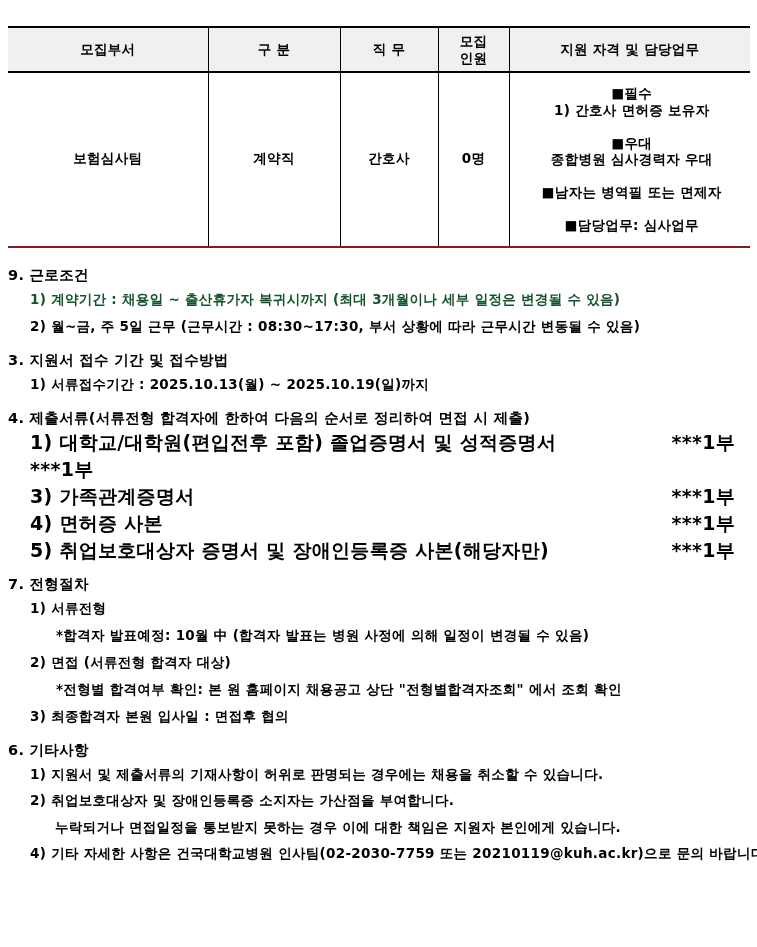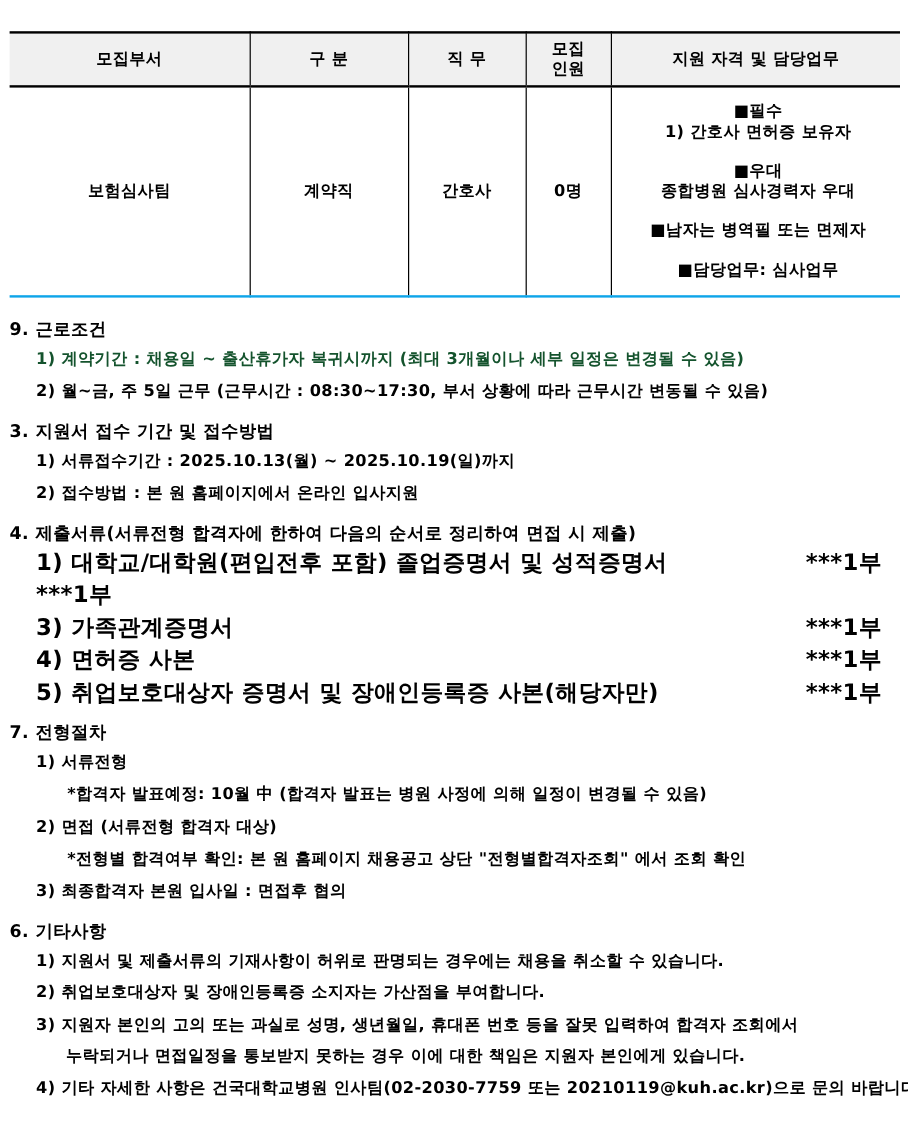--- a/index.html
+++ b/index.html
@@ -29,21 +29,21 @@
   .cont { padding-left: 47px; }
   .red-text { color: #14532d; }
 
   
   table.recruit {
     width: 742px;
     margin-top: 16px;
     border-collapse: collapse;
     table-layout: fixed;
     border-top: 2px solid #000;
-    border-bottom: 2px solid #0ea5e9;
+    border-bottom: 2px solid #7f1d1d;
   }
   table.recruit th {
     height: 45px;
     background: #f0f0f0;
     font-size: 13.5px;
     font-weight: bold;
     text-align: center;
     vertical-align: middle;
     border-bottom: 2px solid #000;
     white-space: pre-line;
@@ -126,21 +126,20 @@
 
   <section class="section s2">
     <div class="sec-title">9. 근로조건</div>
     <div class="item red-text">1) 계약기간 : 채용일 ~ 출산휴가자 복귀시까지 (최대 3개월이나 세부 일정은 변경될 수 있음)</div>
     <div class="item">2) 월~금, 주 5일 근무 (근무시간 : 08:30~17:30, 부서 상황에 따라 근무시간 변동될 수 있음)</div>
   </section>
 
   <section class="section">
     <div class="sec-title">3. 지원서 접수 기간 및 접수방법</div>
     <div class="item">1) 서류접수기간 : 2025.10.13(월) ~ 2025.10.19(일)까지</div>
-    <div class="item">2) 접수방법 : 본 원 홈페이지에서 온라인 입사지원</div>
   </section>
 
   <section class="section">
     <div class="sec-title">4. 제출서류(서류전형 합격자에 한하여 다음의 순서로 정리하여 면접 시 제출)</div>
     <div class="doc-row">
       <span>1) 대학교/대학원(편입전후 포함) 졸업증명서 및 성적증명서</span>
       <span>***1부</span>
     </div>
     <div class="doc-row">
       <span>***1부</span>
@@ -165,18 +164,17 @@
     <div class="item note">*합격자 발표예정: 10월 中 (합격자 발표는 병원 사정에 의해 일정이 변경될 수 있음)</div>
     <div class="item">2) 면접 (서류전형 합격자 대상)</div>
     <div class="item note">*전형별 합격여부 확인: 본 원 홈페이지 채용공고 상단 "전형별합격자조회" 에서 조회 확인</div>
     <div class="item">3) 최종합격자 본원 입사일 : 면접후 협의</div>
   </section>
 
   <section class="section s6">
     <div class="sec-title">6. 기타사항</div>
     <div class="item">1) 지원서 및 제출서류의 기재사항이 허위로 판명되는 경우에는 채용을 취소할 수 있습니다.</div>
     <div class="item">2) 취업보호대상자 및 장애인등록증 소지자는 가산점을 부여합니다.</div>
-    <div class="item">3) 지원자 본인의 고의 또는 과실로 성명, 생년월일, 휴대폰 번호 등을 잘못 입력하여 합격자 조회에서</div>
     <div class="item cont">누락되거나 면접일정을 통보받지 못하는 경우 이에 대한 책임은 지원자 본인에게 있습니다.</div>
     <div class="item">4) 기타 자세한 사항은 건국대학교병원 인사팀(02-2030-7759 또는 20210119@kuh.ac.kr)으로 문의 바랍니다.</div>
   </section>
 
 </div>
 
 </body></html>

